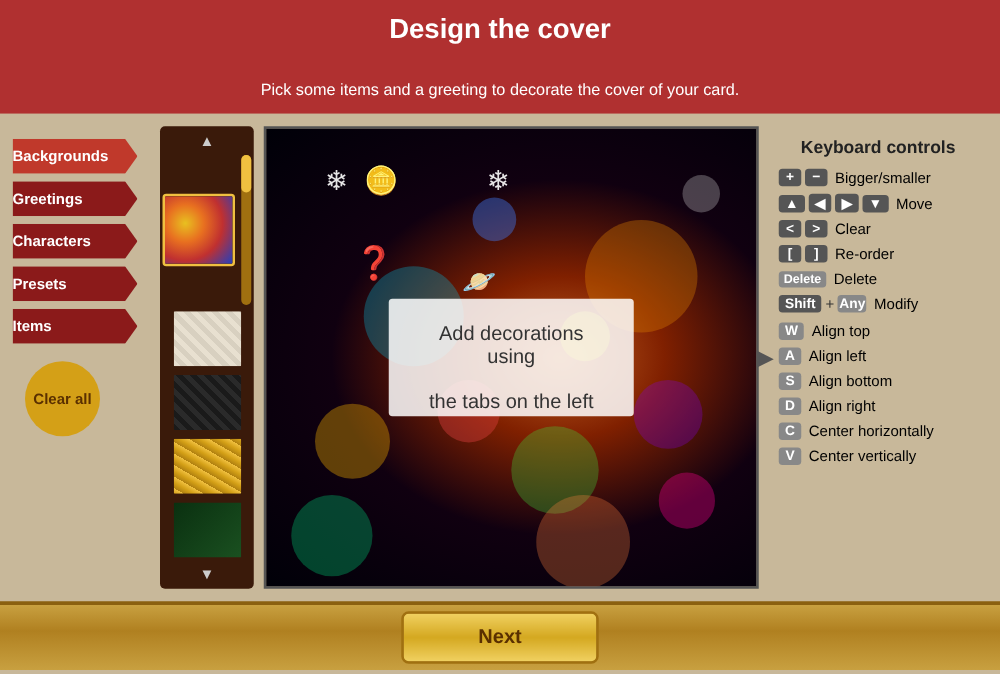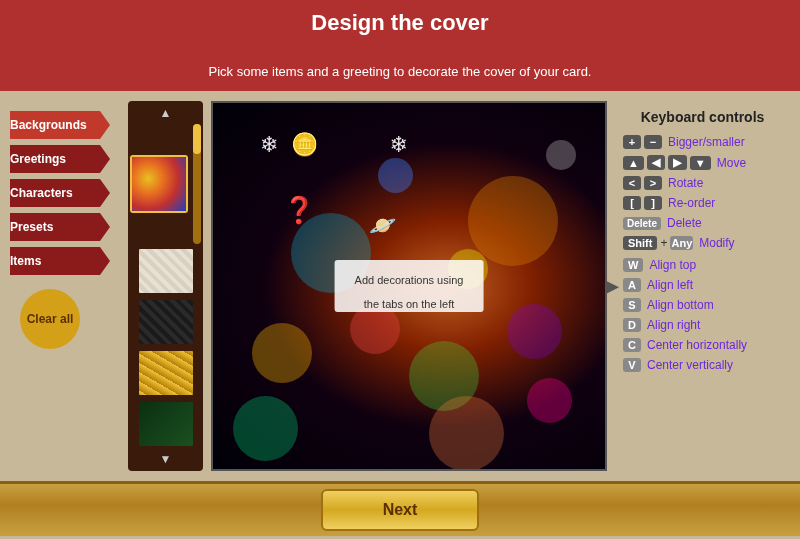--- a/index.html
+++ b/index.html
@@ -187,21 +187,21 @@
     }
     .add-decoration-msg {
       position: absolute;
       top: 50%;
       left: 50%;
       transform: translate(-50%, -50%);
       background: rgba(255,255,255,0.85);
       color: #333;
       padding: 2px 20px;
       text-align: center;
-      font-size: 11px;
+      font-size: 16px;
       border-radius: 3px;
       white-space: pre-line;
     }
     .canvas-arrow-right {
       position: absolute;
       right: -14px;
       top: 50%;
       transform: translateY(-50%);
       color: #555;
       font-size: 18px;
@@ -241,21 +241,21 @@
       text-align: center;
       display: inline-block;
     }
     .kb-key.delete-key {
       background: #888;
       color: white;
       font-size: 10px;
       padding: 1px 4px;
     }
     .kb-label {
-      color: #6d28d9;
+      color: #000000;
       font-size: 12px;
       margin-left: 3px;
     }
     .kb-letter-key {
       background: #888;
       color: white;
       border-radius: 3px;
       padding: 1px 5px;
       font-size: 11px;
       font-weight: bold;
@@ -392,21 +392,21 @@
       <span class="kb-key">▲</span>
       <span class="kb-key">◀</span>
       <span class="kb-key">▶</span>
       <span class="kb-key">▼</span>
       <span class="kb-label">Move</span>
     </div>
 
     <div class="kb-row">
       <span class="kb-key">&lt;</span>
       <span class="kb-key">&gt;</span>
-      <span class="kb-label">Rotate</span>
+      <span class="kb-label">Clear</span>
     </div>
 
     <div class="kb-row">
       <span class="kb-key">[</span>
       <span class="kb-key">]</span>
       <span class="kb-label">Re-order</span>
     </div>
 
     <div class="kb-row">
       <span class="kb-key delete-key">Delete</span>

